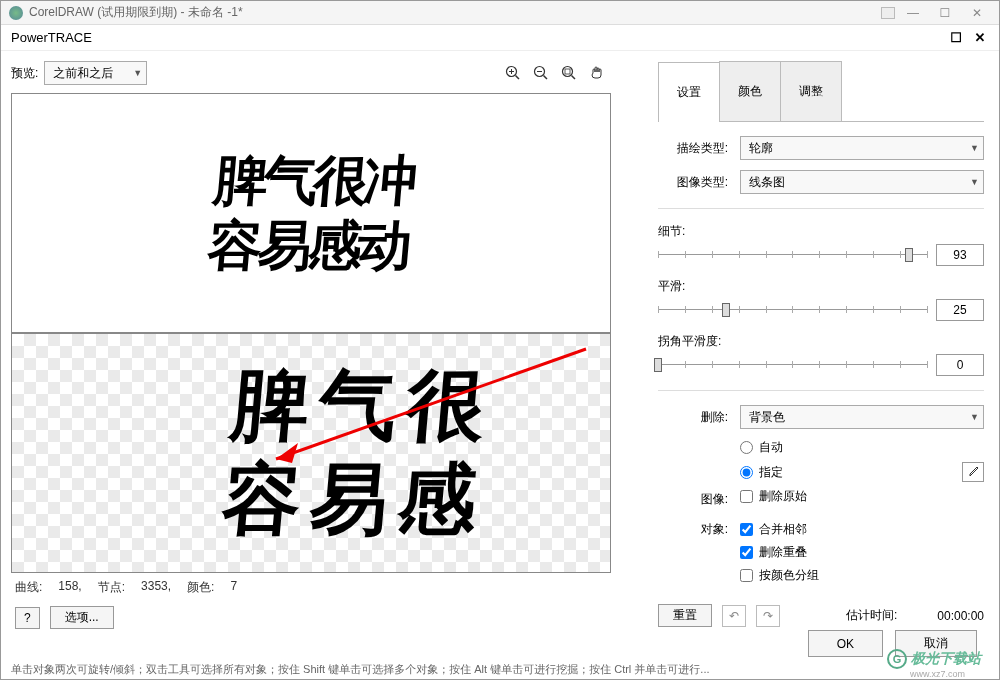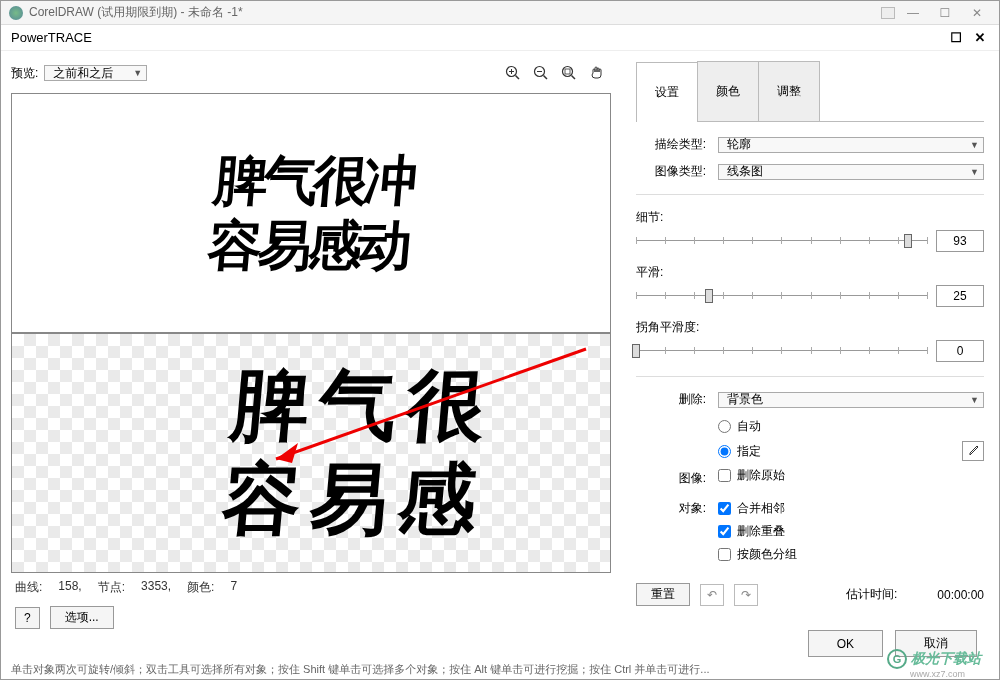--- a/index.html
+++ b/index.html
@@ -8,27 +8,27 @@
 .titlebar { height: 24px; background: #f5f5f5; border-bottom: 1px solid #ddd; display: flex; align-items: center; padding: 0 8px; font-size: 12px; color: #666; }
 .titlebar .app-icon { width: 14px; height: 14px; background: radial-gradient(circle, #7b8, #589); border-radius: 50%; margin-right: 6px; }
 .titlebar .spacer { flex: 1; }
 .titlebar .win-btn { width: 28px; height: 16px; display: inline-flex; align-items: center; justify-content: center; cursor: pointer; color: #888; font-size: 12px; margin-left: 4px; }
 .titlebar .win-btn.box { border: 1px solid #bbb; width: 14px; height: 12px; background: #eee; }
 
 .dialog-bar { height: 26px; display: flex; align-items: center; padding: 0 10px; font-size: 13px; background: #fff; border-bottom: 1px solid #eee; }
 .dialog-bar .spacer { flex: 1; }
 .dialog-bar .d-btn { width: 18px; height: 16px; display: inline-flex; align-items: center; justify-content: center; cursor: pointer; margin-left: 6px; font-weight: bold; }
 
-.main { display: flex; height: 590px; }
+.main { display: flex; height: 590px; gap: 22px; }
 .left { width: 620px; padding: 8px 10px; display: flex; flex-direction: column; }
 .right { flex: 1; padding: 10px 15px; }
 
 .toolbar-row { display: flex; align-items: center; height: 28px; margin-bottom: 6px; }
 .toolbar-row label { font-size: 12px; margin-right: 6px; }
-.combo { display: inline-flex; align-items: center; border: 1px solid #aaa; height: 16px; padding: 0 4px 0 8px; font-size: 12px; background: #f8f8f8; cursor: pointer; }
+.combo { display: inline-flex; align-items: center; border: 1px solid #aaa; height: 24px; padding: 0 4px 0 8px; font-size: 12px; background: #f8f8f8; cursor: pointer; }
 .combo .arrow { margin-left: 20px; font-size: 9px; color: #555; }
 .toolbar-row .spacer { flex: 1; }
 .tool-icon { width: 22px; height: 22px; display: inline-flex; align-items: center; justify-content: center; margin: 0 3px; cursor: pointer; font-size: 15px; color: #444; }
 
 .preview-area { flex: 1; border: 1px solid #888; display: flex; flex-direction: column; position: relative; }
 .preview-top { flex: 1; background: #fff; border-bottom: 2px solid #888; display: flex; align-items: center; justify-content: center; overflow: hidden; }
 .preview-bot { flex: 1; position: relative; overflow: hidden; }
 .checker { position: absolute; inset: 0; background: repeating-conic-gradient(#d8d8d8 0 25%, #fff 0 50%) 0 0/24px 24px; opacity: 0.55; }
 .preview-bot .content { position: absolute; inset: 0; display: flex; align-items: center; justify-content: center; }
 .arrow-annot { position: absolute; top: 245px; right: 14px; width: 340px; height: 140px; pointer-events: none; }

